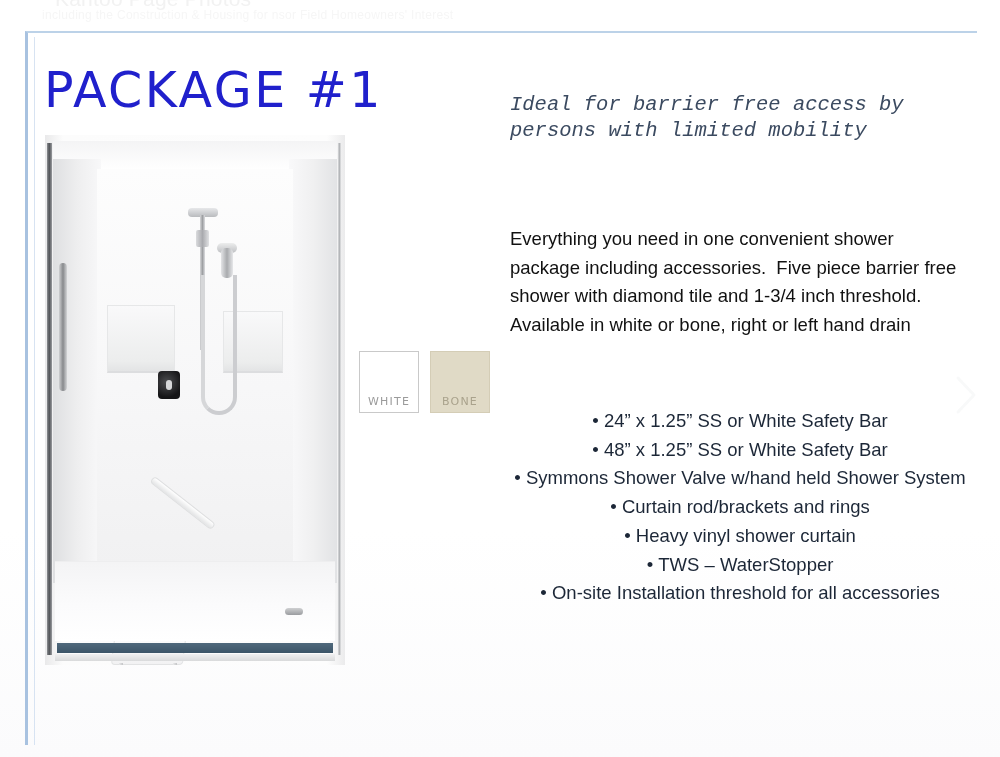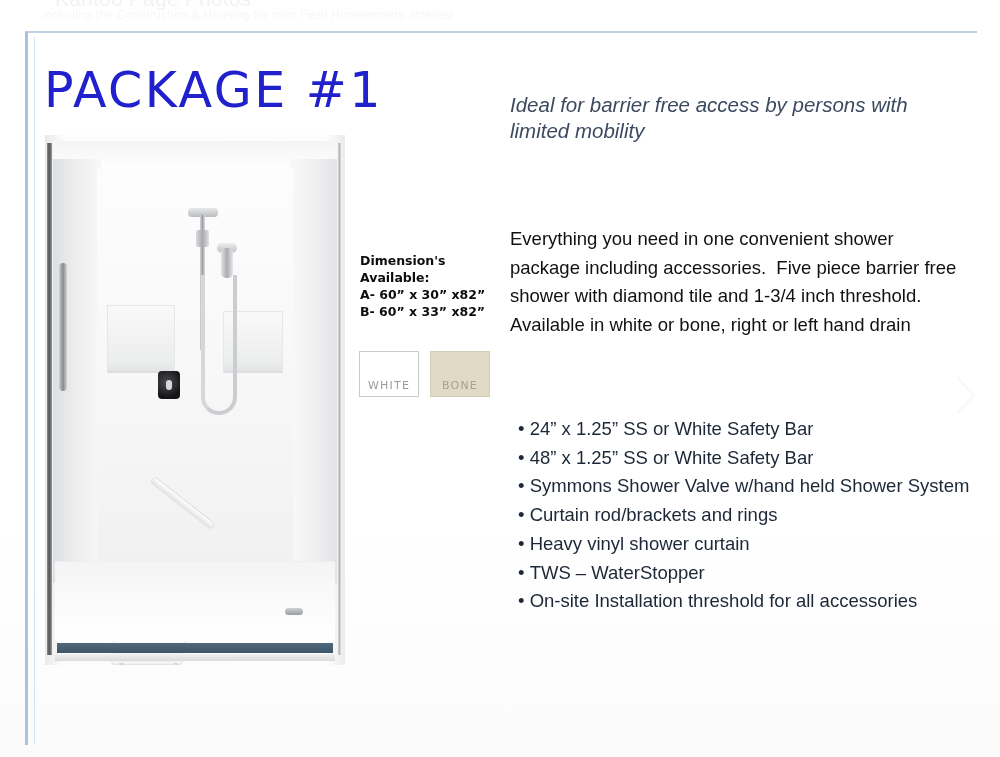--- a/index.html
+++ b/index.html
@@ -227,36 +227,36 @@
     font-weight: bold;
     line-height: 17px;
     color: #0d0d0d;
     white-space: nowrap;
   }
 
   
   .swatches { position: absolute; left: 359px; top: 351px; display: flex; gap: 11px; }
   .sw {
     position: relative;
-    width: 60px; height: 46px;
+    width: 60px; height: 62px;
     display: flex; align-items: flex-end; justify-content: center;
     padding-bottom: 4px;
     font-family: "DejaVu Sans", sans-serif;
     font-size: 11px;
     letter-spacing: 1.2px;
   }
   .sw.white { background: #ffffff; border: 1px solid #c9c9c9; color: #9b9b9b; }
   .sw.bone  { background: #e0dac6; border: 1px solid #d4cdb6; color: #a9a28c; }
 
   
   .lede {
     position: absolute;
     left: 510px; top: 92px;
     width: 420px;
-    font-family: Liberation Sans, sans-serif;
+    font-family: Liberation Mono, monospace;
     font-style: italic;
     font-size: 20.5px;
     line-height: 26px;
     color: #3b4a60;
   }
   .body-para {
     position: absolute;
     left: 510px; top: 178px;
     width: 452px;
     font-size: 18.5px;
@@ -270,25 +270,26 @@
     left: 510px; top: 349px;
     font-size: 20px;
     color: #1c2737;
     text-decoration: underline;
     text-underline-offset: 3px;
   }
   .bullets {
     position: absolute;
     left: 510px; top: 407px;
     width: 460px;
-    margin: 8px; padding: 0;
+    margin: 0; padding: 0;
     list-style: none;
     font-size: 18.5px;
     line-height: 28.7px;
     color: #1c2737;
+    text-align: center;
   }
   .bullets li { text-indent: -13px; padding-left: 13px; }
   .bullets li::before { content: "\2022\00a0"; }
 
   
   .nav-next {
     position: absolute;
     left: 950px; top: 372px;
     width: 32px; height: 46px;
     opacity: .85;
@@ -335,26 +336,20 @@
     <div class="seat-top"></div>
     <div class="leg a"></div>
     <div class="leg b"></div>
 
     <div class="ph-floor"></div>
     <div class="ph-drain"></div>
     <div class="ph-threshold"></div>
     <div class="ph-basebar"></div>
   </div>
 
-  <div class="dims">
-    <div>Dimension's</div>
-    <div>Available:</div>
-    <div>A- 60” x 30” x82”</div>
-    <div>B- 60” x 33” x82”</div>
-  </div>
 
   <div class="swatches">
     <div class="sw white">
       <span>WHITE</span>
     </div>
     <div class="sw bone">
       <span>BONE</span>
     </div>
   </div>
 

